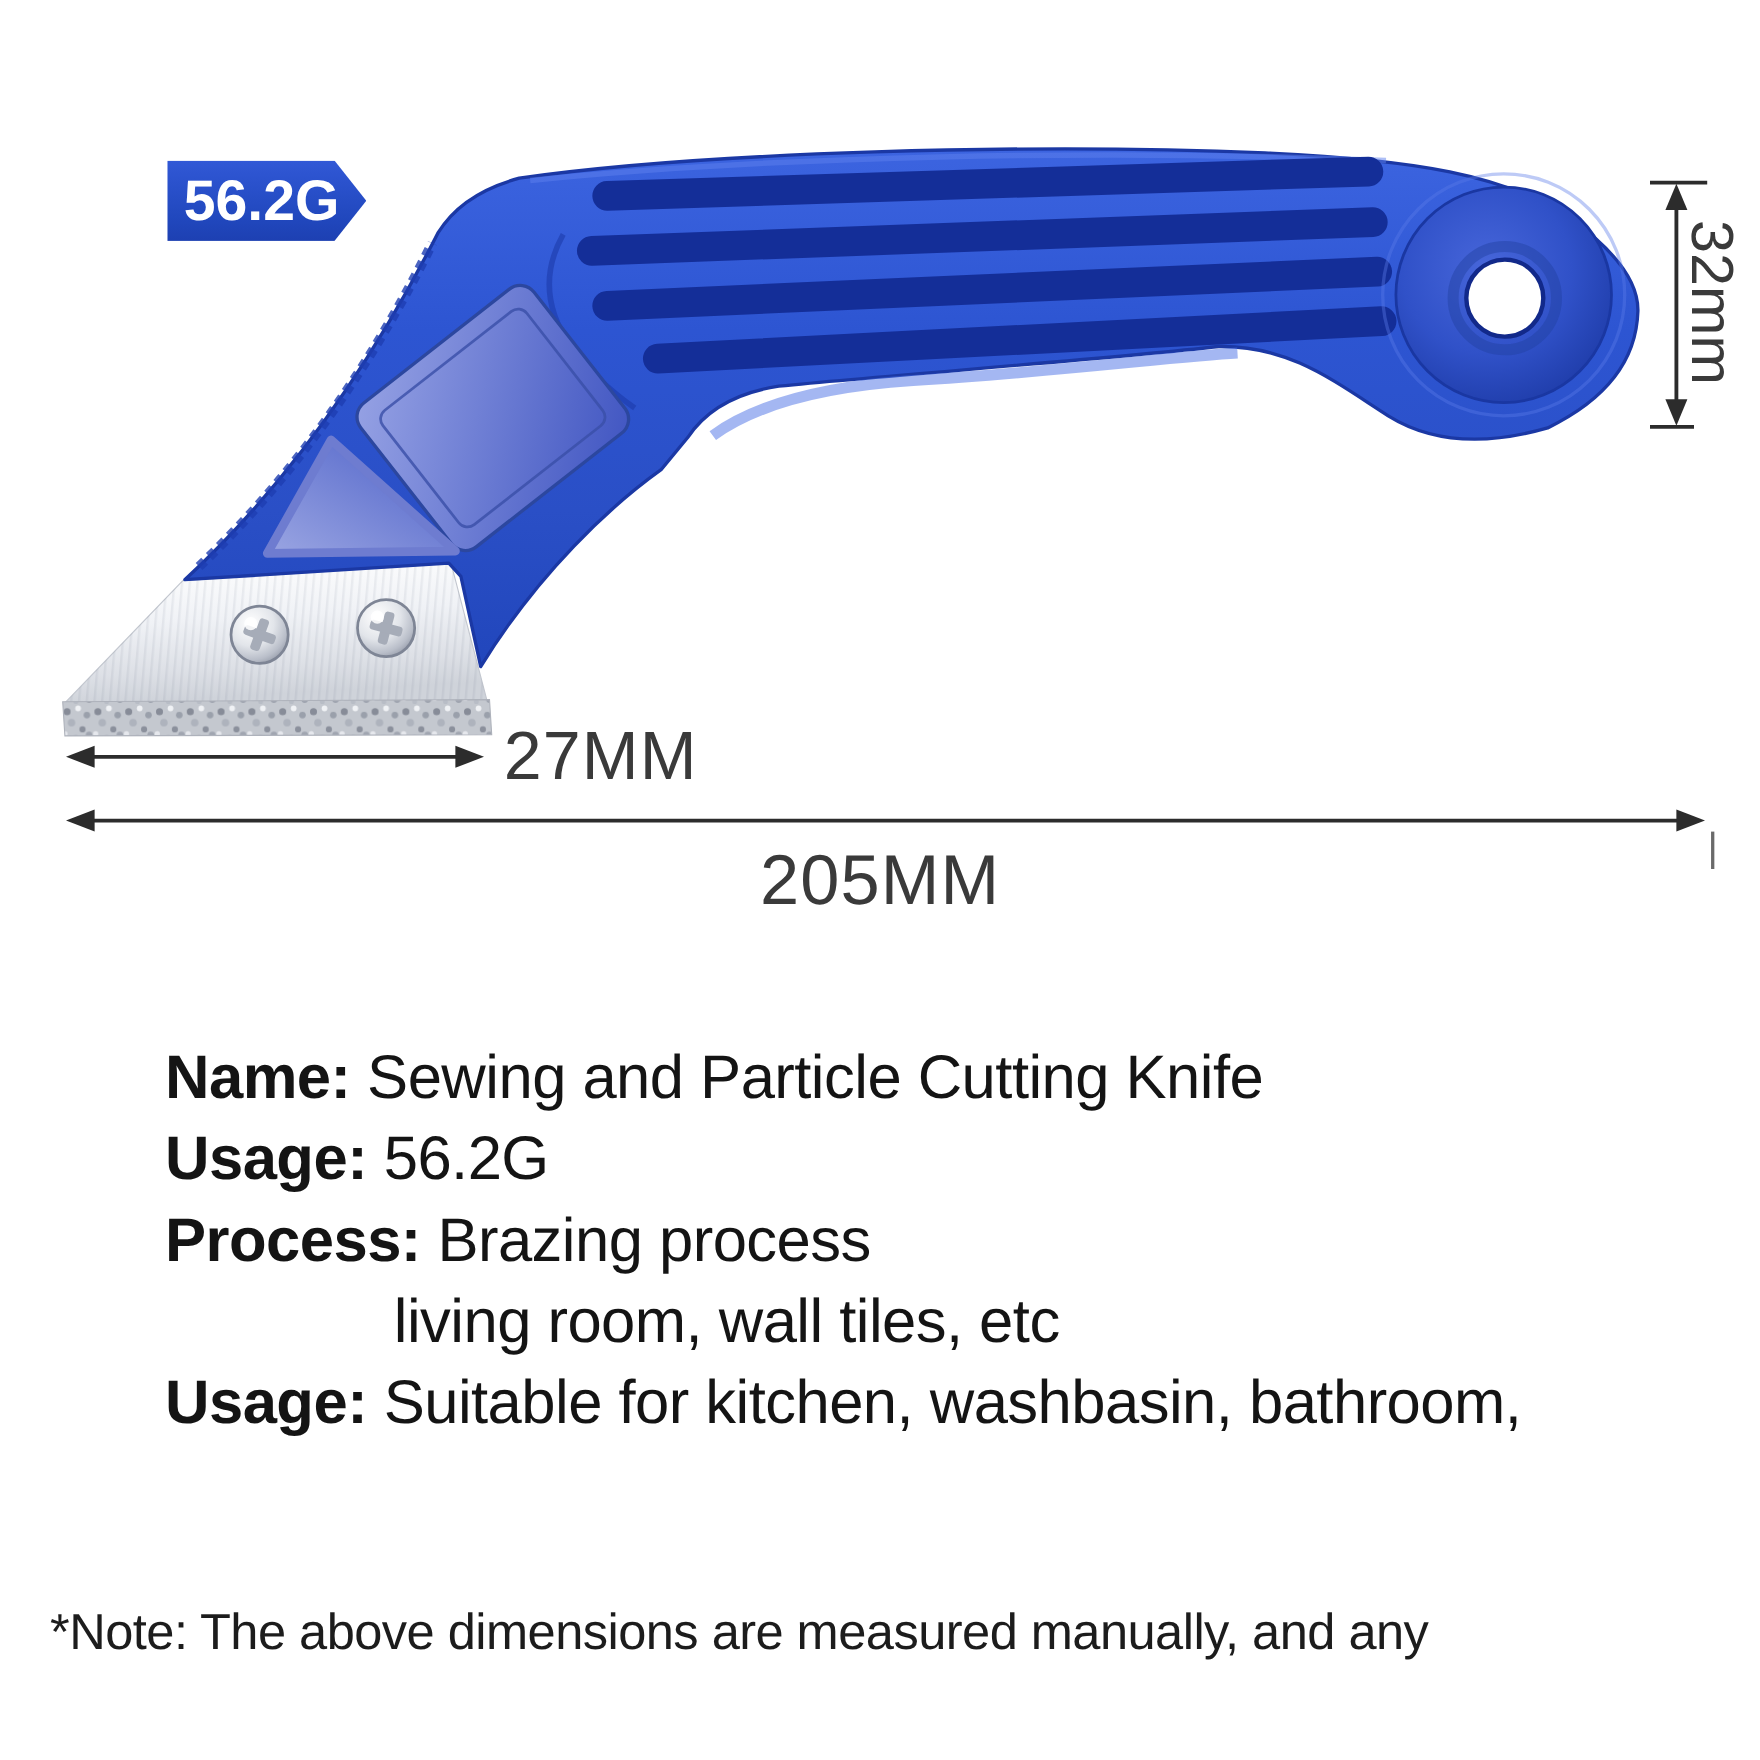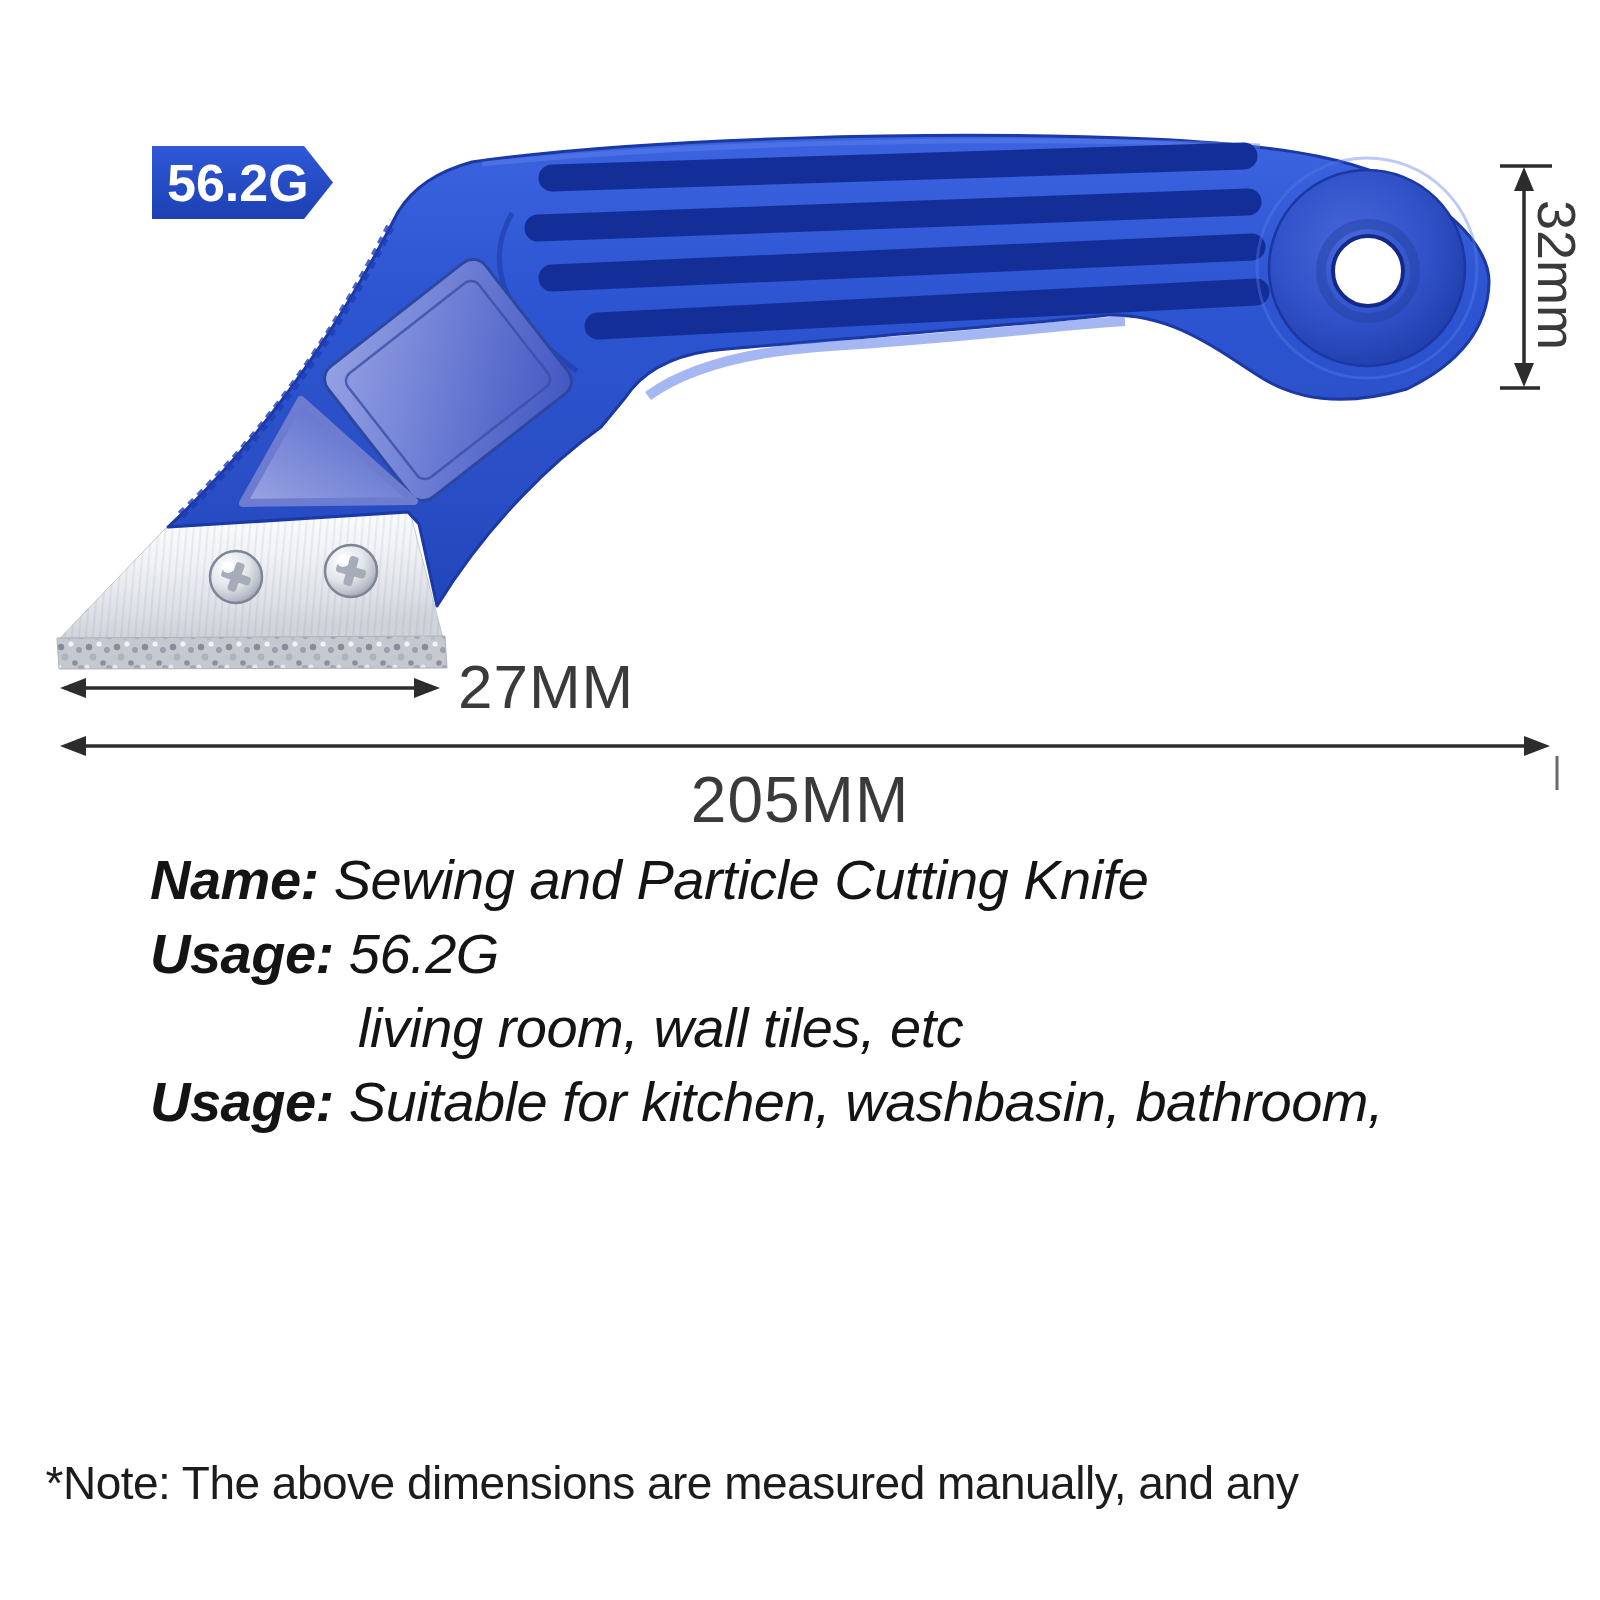--- a/index.html
+++ b/index.html
@@ -10,22 +10,22 @@
   #tool-svg{position:absolute;left:0;top:0;width:1600px;height:1600px;}
   
   .badge{
     position:absolute;left:152px;top:146px;width:181px;height:73px;
     background:linear-gradient(180deg,#3158d6 0%,#2148be 70%,#1d40b2 100%);
     clip-path:polygon(0 0,84% 0,100% 50%,84% 100%,0 100%);
     display:flex;align-items:center;box-sizing:border-box;padding-left:15px;
   }
   .badge span{color:#ffffff;font-size:52px;font-weight:700;letter-spacing:0px;}
   
-  .details{position:absolute;left:150px;top:843px;color:#141414;font-size:56px;
-    line-height:74px;letter-spacing:-0.5px;white-space:nowrap;font-style:italic;}
+  .details{position:absolute;left:150px;top:942px;color:#141414;font-size:56px;
+    line-height:74px;letter-spacing:-0.5px;white-space:nowrap;}
   .details .lbl{font-weight:700;}
   .details .cont{padding-left:208px;}
   
   .note{position:absolute;left:0;top:1455px;width:1344px;text-align:center;
     color:#1c1c1c;font-size:46px;line-height:56px;letter-spacing:-0.5px;}
   
   .dim-label{font-family:"Liberation Sans",sans-serif;fill:#3a3a3a;}
 </style>
 </head>
 <body>
@@ -176,20 +176,21 @@
     <text class="dim-label" x="800" y="822" font-size="64" text-anchor="middle" letter-spacing="1">205MM</text>
   </svg>
 
   <div class="badge">
     <span>56.2G</span>
   </div>
 
   <div class="details">
     <div class="row"><span class="lbl">Name:</span> <span class="val">Sewing and Particle Cutting Knife</span></div>
     <div class="row"><span class="lbl">Usage:</span> <span class="val">56.2G</span></div>
+    <div class="row"><span class="lbl">Process:</span> <span class="val">Brazing process</span></div>
     <div class="row cont"><span class="val">living room, wall tiles, etc</span></div>
     <div class="row"><span class="lbl">Usage:</span> <span class="val">Suitable for kitchen, washbasin, bathroom,</span></div>
   </div>
 
   <div class="note">
     <div>*Note: The above dimensions are measured manually, and any</div>
   </div>
 
 </div>
 

